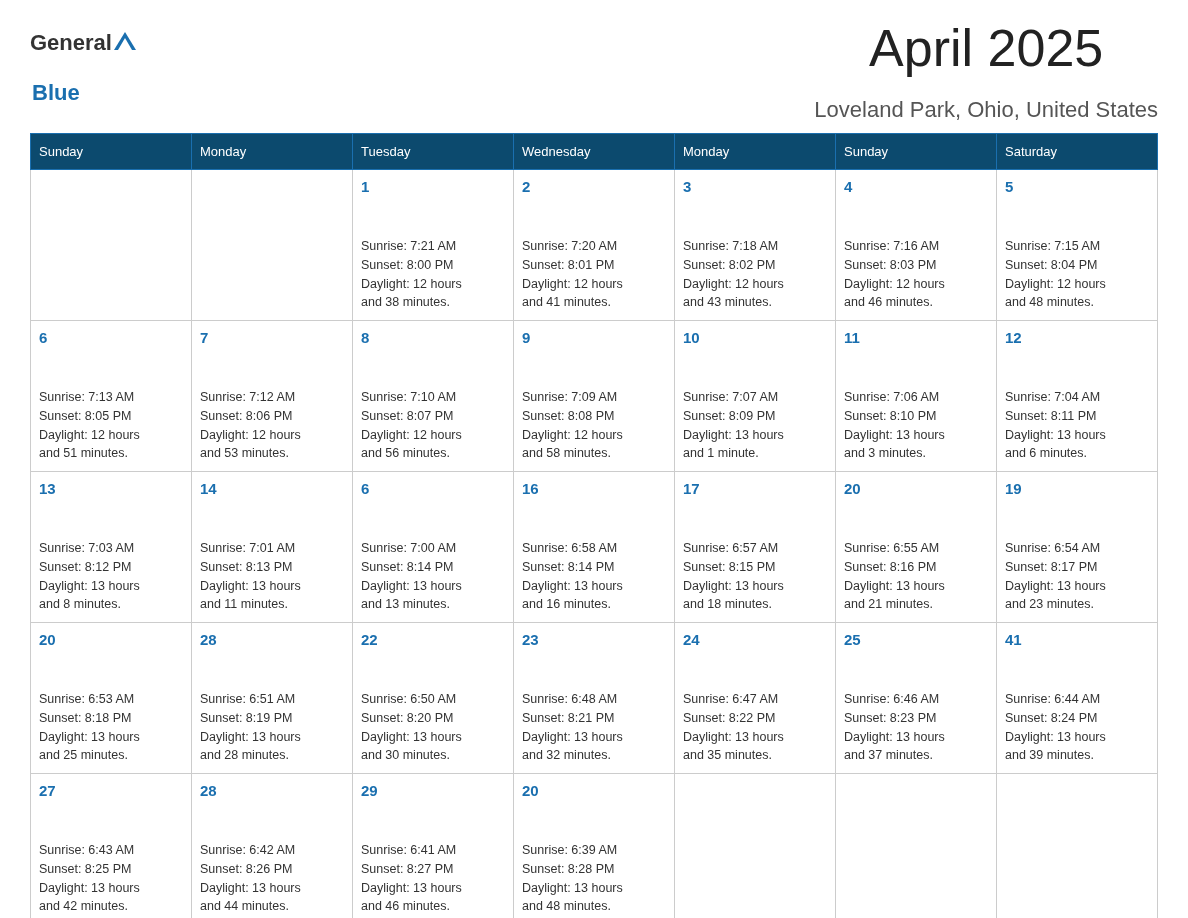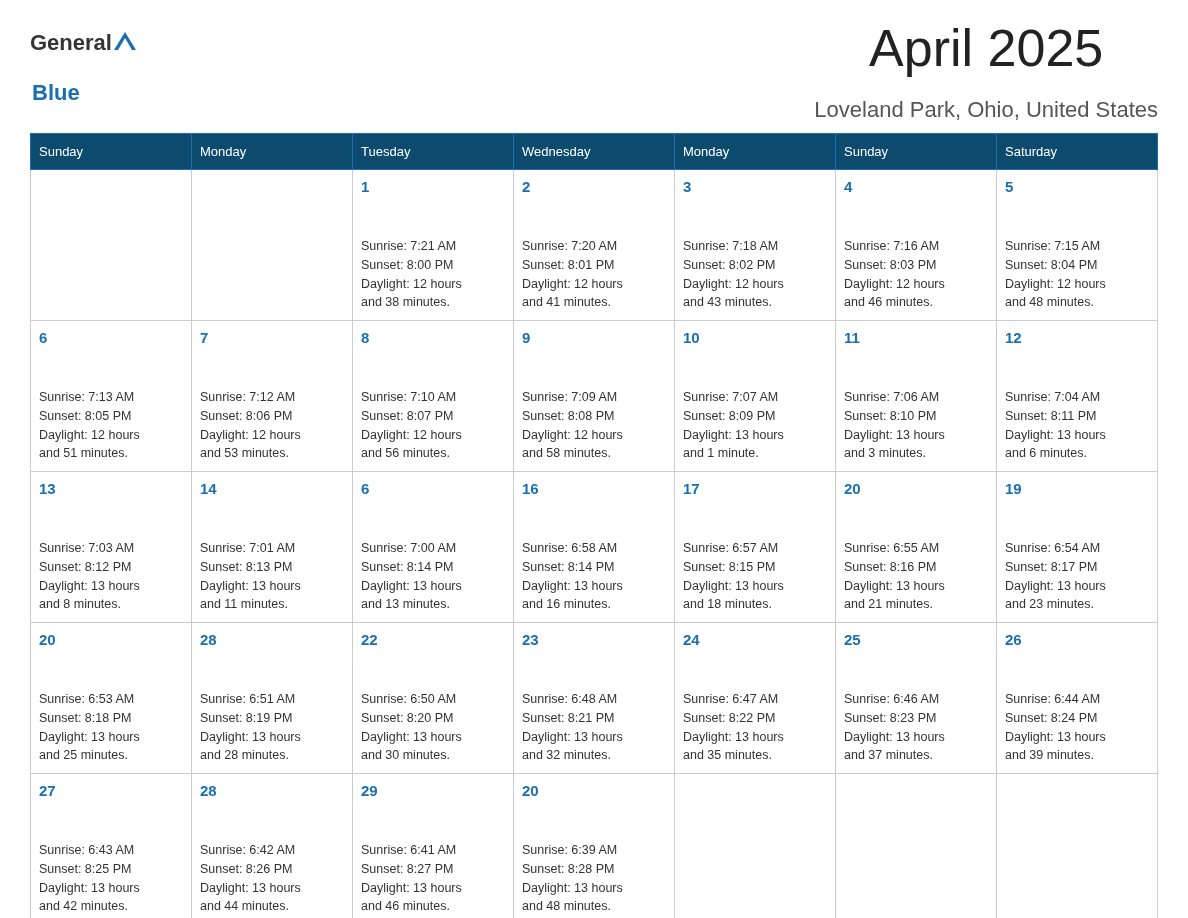--- a/index.html
+++ b/index.html
@@ -240,21 +240,21 @@
         </td>
         <td>
           <span class="day-number">24</span>
           <div class="day-info">Sunrise: 6:47 AM<br>Sunset: 8:22 PM<br>Daylight: 13 hours<br>and 35 minutes.</div>
         </td>
         <td>
           <span class="day-number">25</span>
           <div class="day-info">Sunrise: 6:46 AM<br>Sunset: 8:23 PM<br>Daylight: 13 hours<br>and 37 minutes.</div>
         </td>
         <td>
-          <span class="day-number">26</span>
+          <span class="day-number">41</span>
           <div class="day-info">Sunrise: 6:44 AM<br>Sunset: 8:24 PM<br>Daylight: 13 hours<br>and 39 minutes.</div>
         </td>
       </tr>
       <tr class="row-divider">
         <td>
           <span class="day-number">27</span>
           <div class="day-info">Sunrise: 6:43 AM<br>Sunset: 8:25 PM<br>Daylight: 13 hours<br>and 42 minutes.</div>
         </td>
         <td>
           <span class="day-number">28</span>

